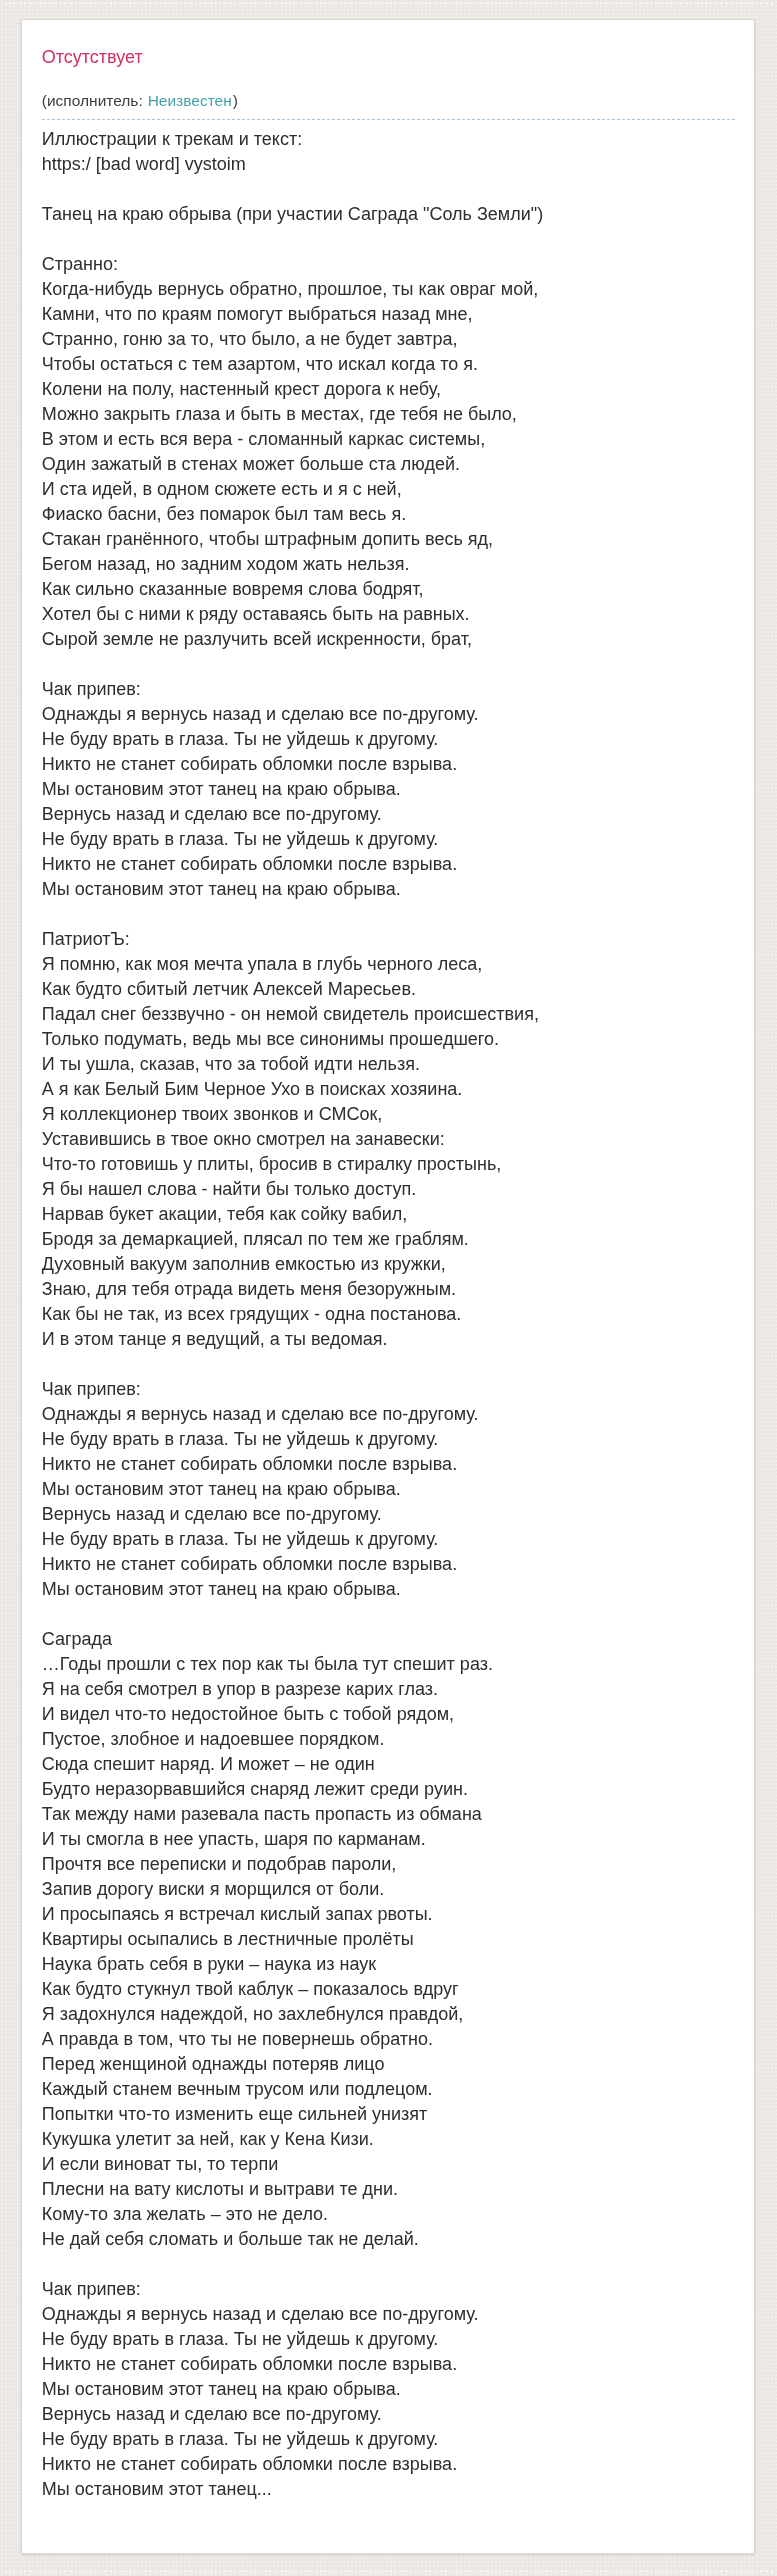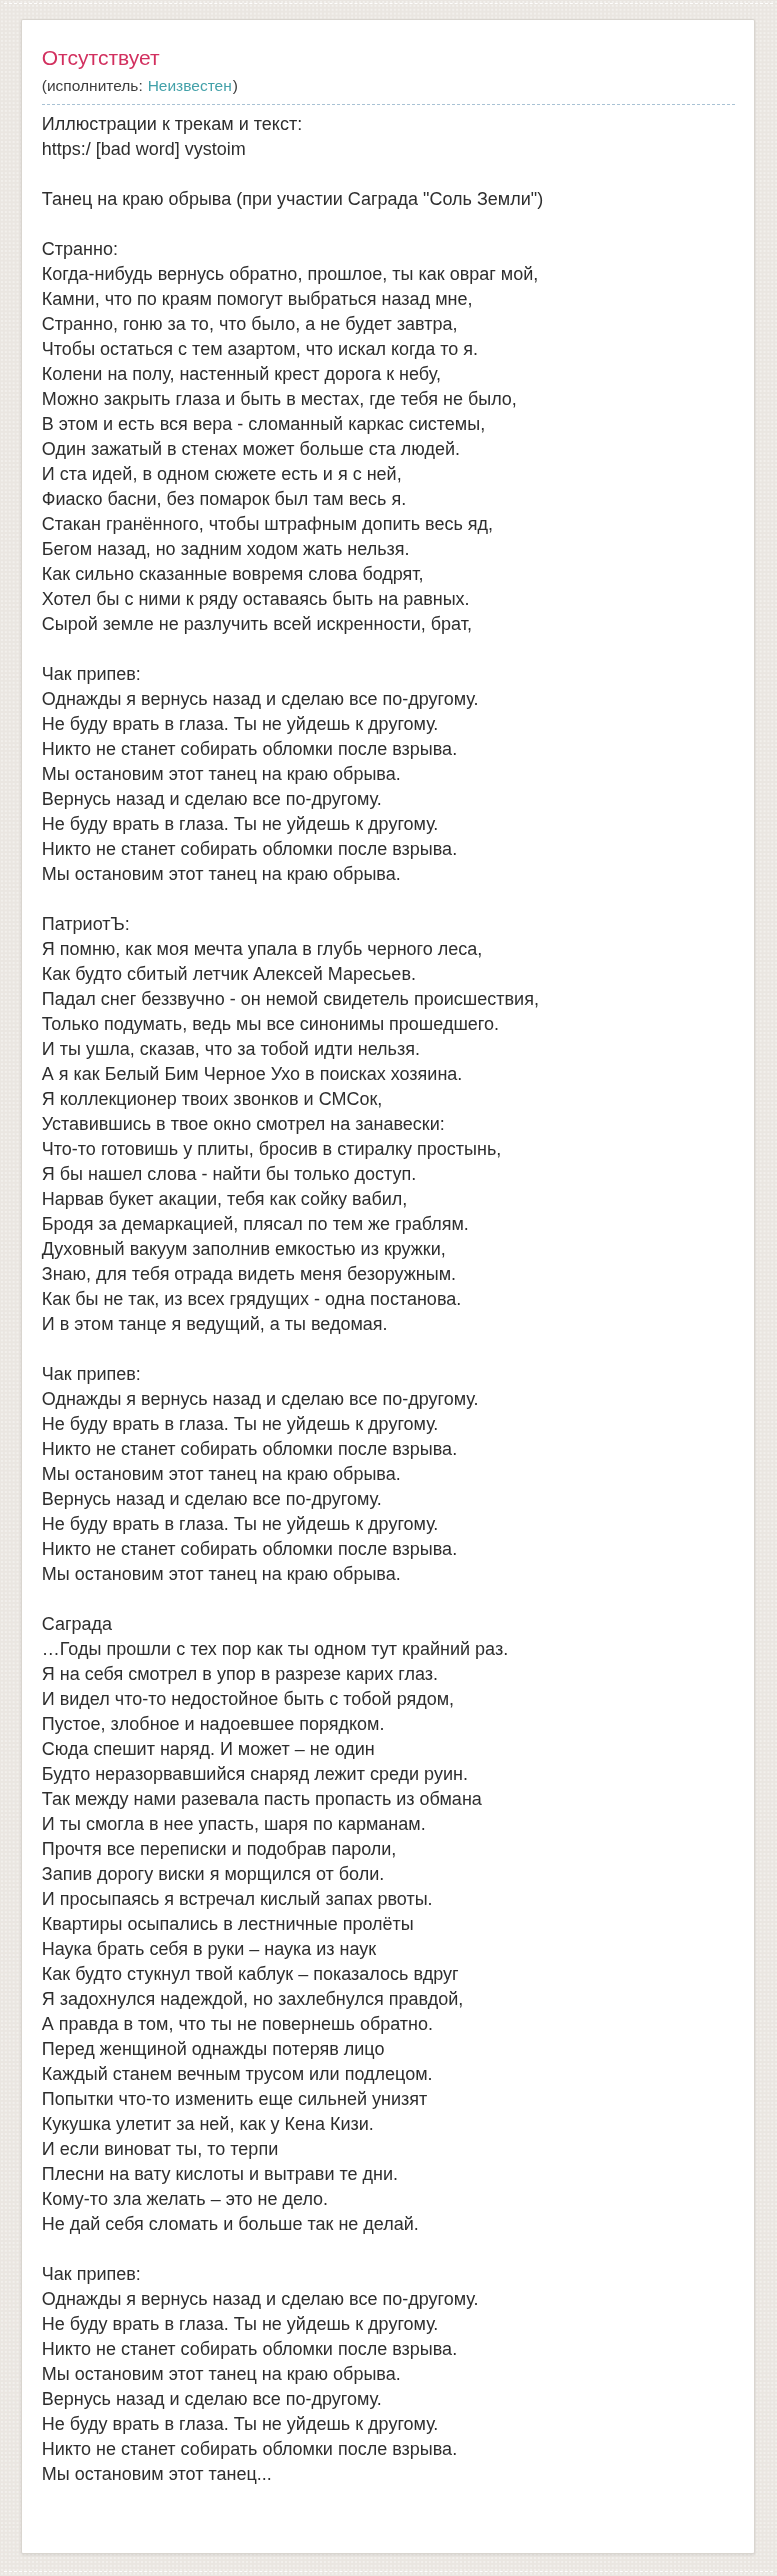--- a/index.html
+++ b/index.html
@@ -32,22 +32,22 @@
     width: 734px;
     height: 2535px;
     box-sizing: border-box;
     background: #ffffff;
     border: 1px solid #d9d5cf;
     border-radius: 1.9px;
     box-shadow: 0 1px 2.9px rgba(0,0,0,.10);
     padding: 21.4px 19.4px 0 19.4px;
   }
   .title {
-    margin: 0 0 3px 0;
-    font-size: 21px;
+    margin: 0 0 18px 0;
+    font-size: 18px;
     font-weight: normal;
     color: #d2305f;
     line-height: 31px;
   }
   .artist-row {
     font-size: 15.5px;
     color: #3d3d3d;
     line-height: 19.4px;
     padding-bottom: 8.7px;
     border-bottom: 1px dashed #a9c2d4;
@@ -135,21 +135,21 @@
         <div class="lyric-line">Однажды я вернусь назад и сделаю все по-другому.</div>
         <div class="lyric-line">Не буду врать в глаза. Ты не уйдешь к другому.</div>
         <div class="lyric-line">Никто не станет собирать обломки после взрыва.</div>
         <div class="lyric-line">Мы остановим этот танец на краю обрыва.</div>
         <div class="lyric-line">Вернусь назад и сделаю все по-другому.</div>
         <div class="lyric-line">Не буду врать в глаза. Ты не уйдешь к другому.</div>
         <div class="lyric-line">Никто не станет собирать обломки после взрыва.</div>
         <div class="lyric-line">Мы остановим этот танец на краю обрыва.</div>
         <div class="lyric-line">&nbsp;</div>
         <div class="lyric-line">Саграда</div>
-        <div class="lyric-line">…Годы прошли с тех пор как ты одном тут крайний раз.</div>
+        <div class="lyric-line">…Годы прошли с тех пор как ты была тут спешит раз.</div>
         <div class="lyric-line">Я на себя смотрел в упор в разрезе карих глаз.</div>
         <div class="lyric-line">И видел что-то недостойное быть с тобой рядом,</div>
         <div class="lyric-line">Пустое, злобное и надоевшее порядком.</div>
         <div class="lyric-line">Сюда спешит наряд. И может – не один</div>
         <div class="lyric-line">Будто неразорвавшийся снаряд лежит среди руин.</div>
         <div class="lyric-line">Так между нами разевала пасть пропасть из обмана</div>
         <div class="lyric-line">И ты смогла в нее упасть, шаря по карманам.</div>
         <div class="lyric-line">Прочтя все переписки и подобрав пароли,</div>
         <div class="lyric-line">Запив дорогу виски я морщился от боли.</div>
         <div class="lyric-line">И просыпаясь я встречал кислый запах рвоты.</div>

